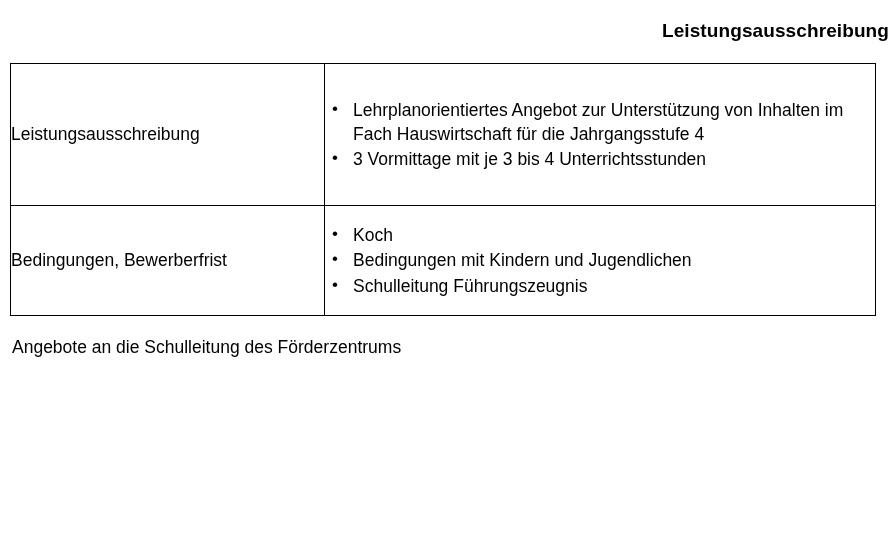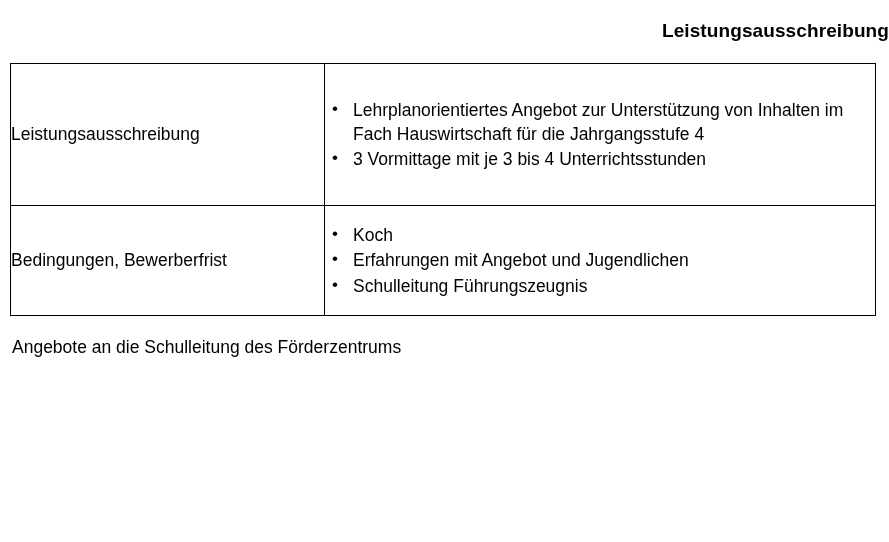--- a/index.html
+++ b/index.html
@@ -92,21 +92,21 @@
             <li>Lehrplanorientiertes Angebot zur Unterstützung von Inhalten im Fach Hauswirtschaft für die Jahrgangsstufe 4</li>
             <li>3 Vormittage mit je 3 bis 4 Unterrichtsstunden</li>
           </ul>
         </td>
       </tr>
       <tr class="row-cond">
         <td class="label-cell">Bedingungen, Bewerberfrist</td>
         <td class="value-cell">
           <ul class="bullets">
             <li>Koch</li>
-            <li>Erfahrungen mit Angebot und Jugendlichen</li>
+            <li>Bedingungen mit Kindern und Jugendlichen</li>
             <li>Schulleitung Führungszeugnis</li>
           </ul>
         </td>
       </tr>
     </tbody>
   </table>
 
   <p class="footer-note">Angebote an die Schulleitung des Förderzentrums</p>
 
 </div>

